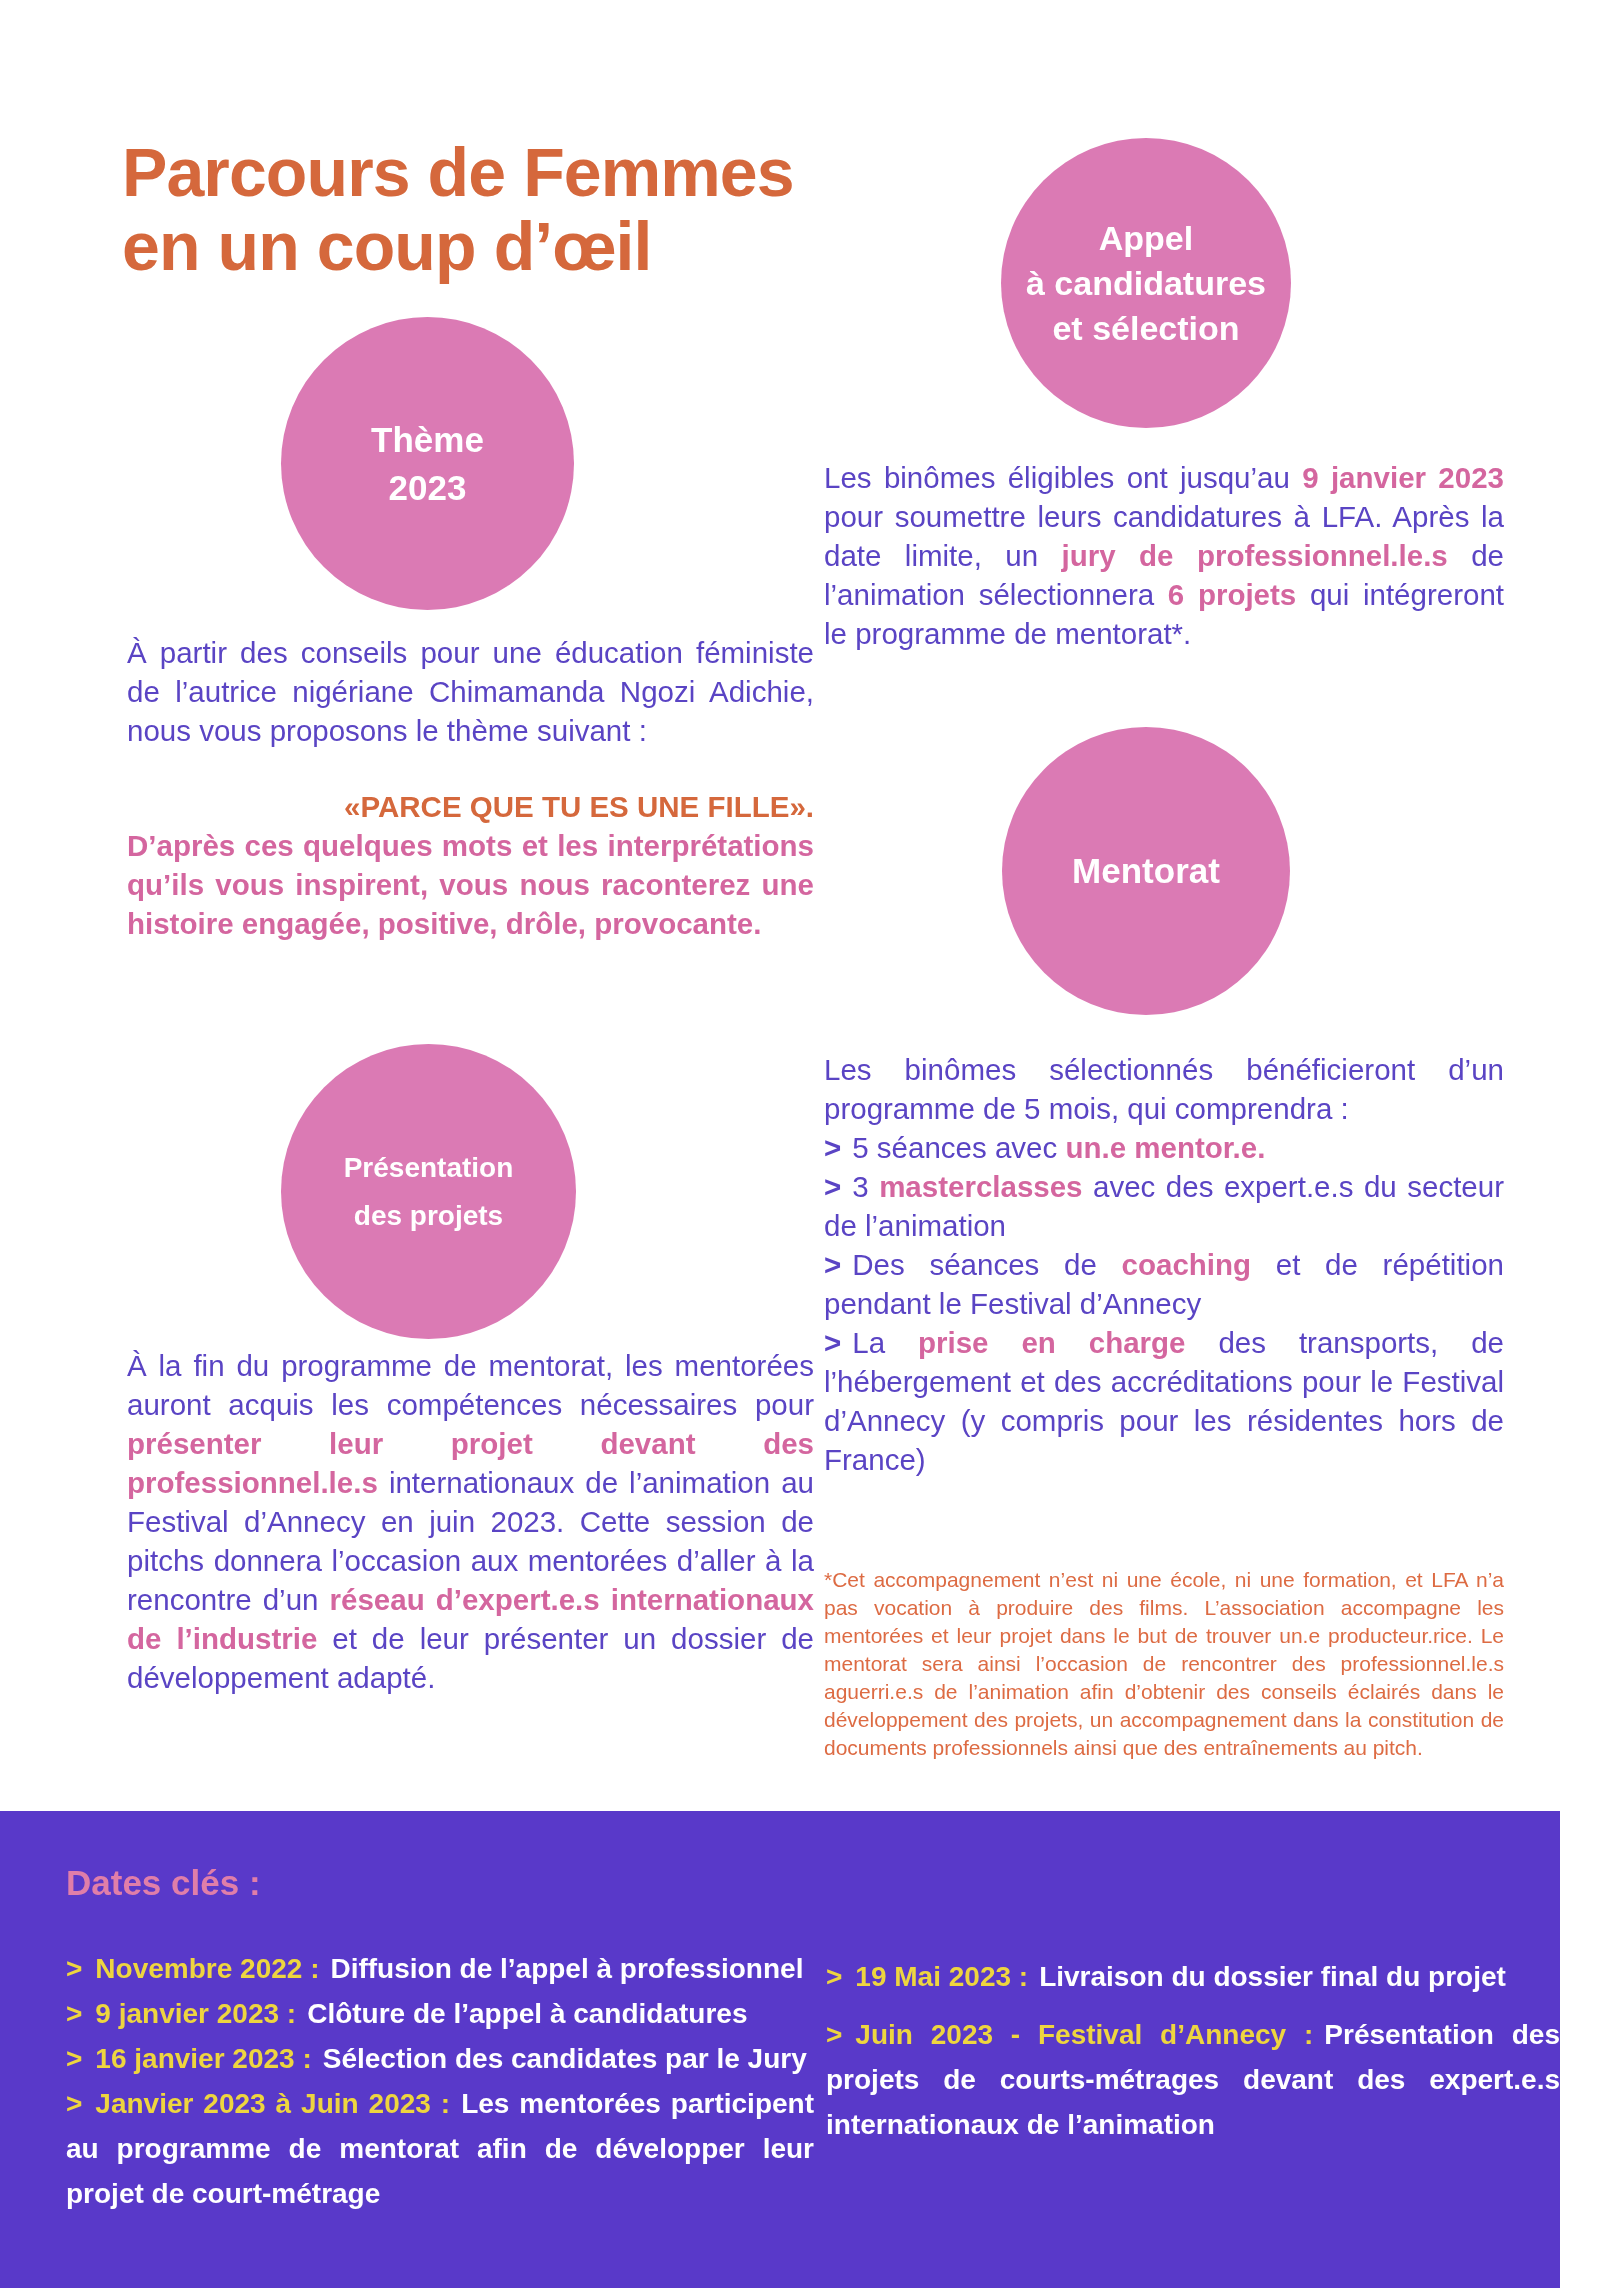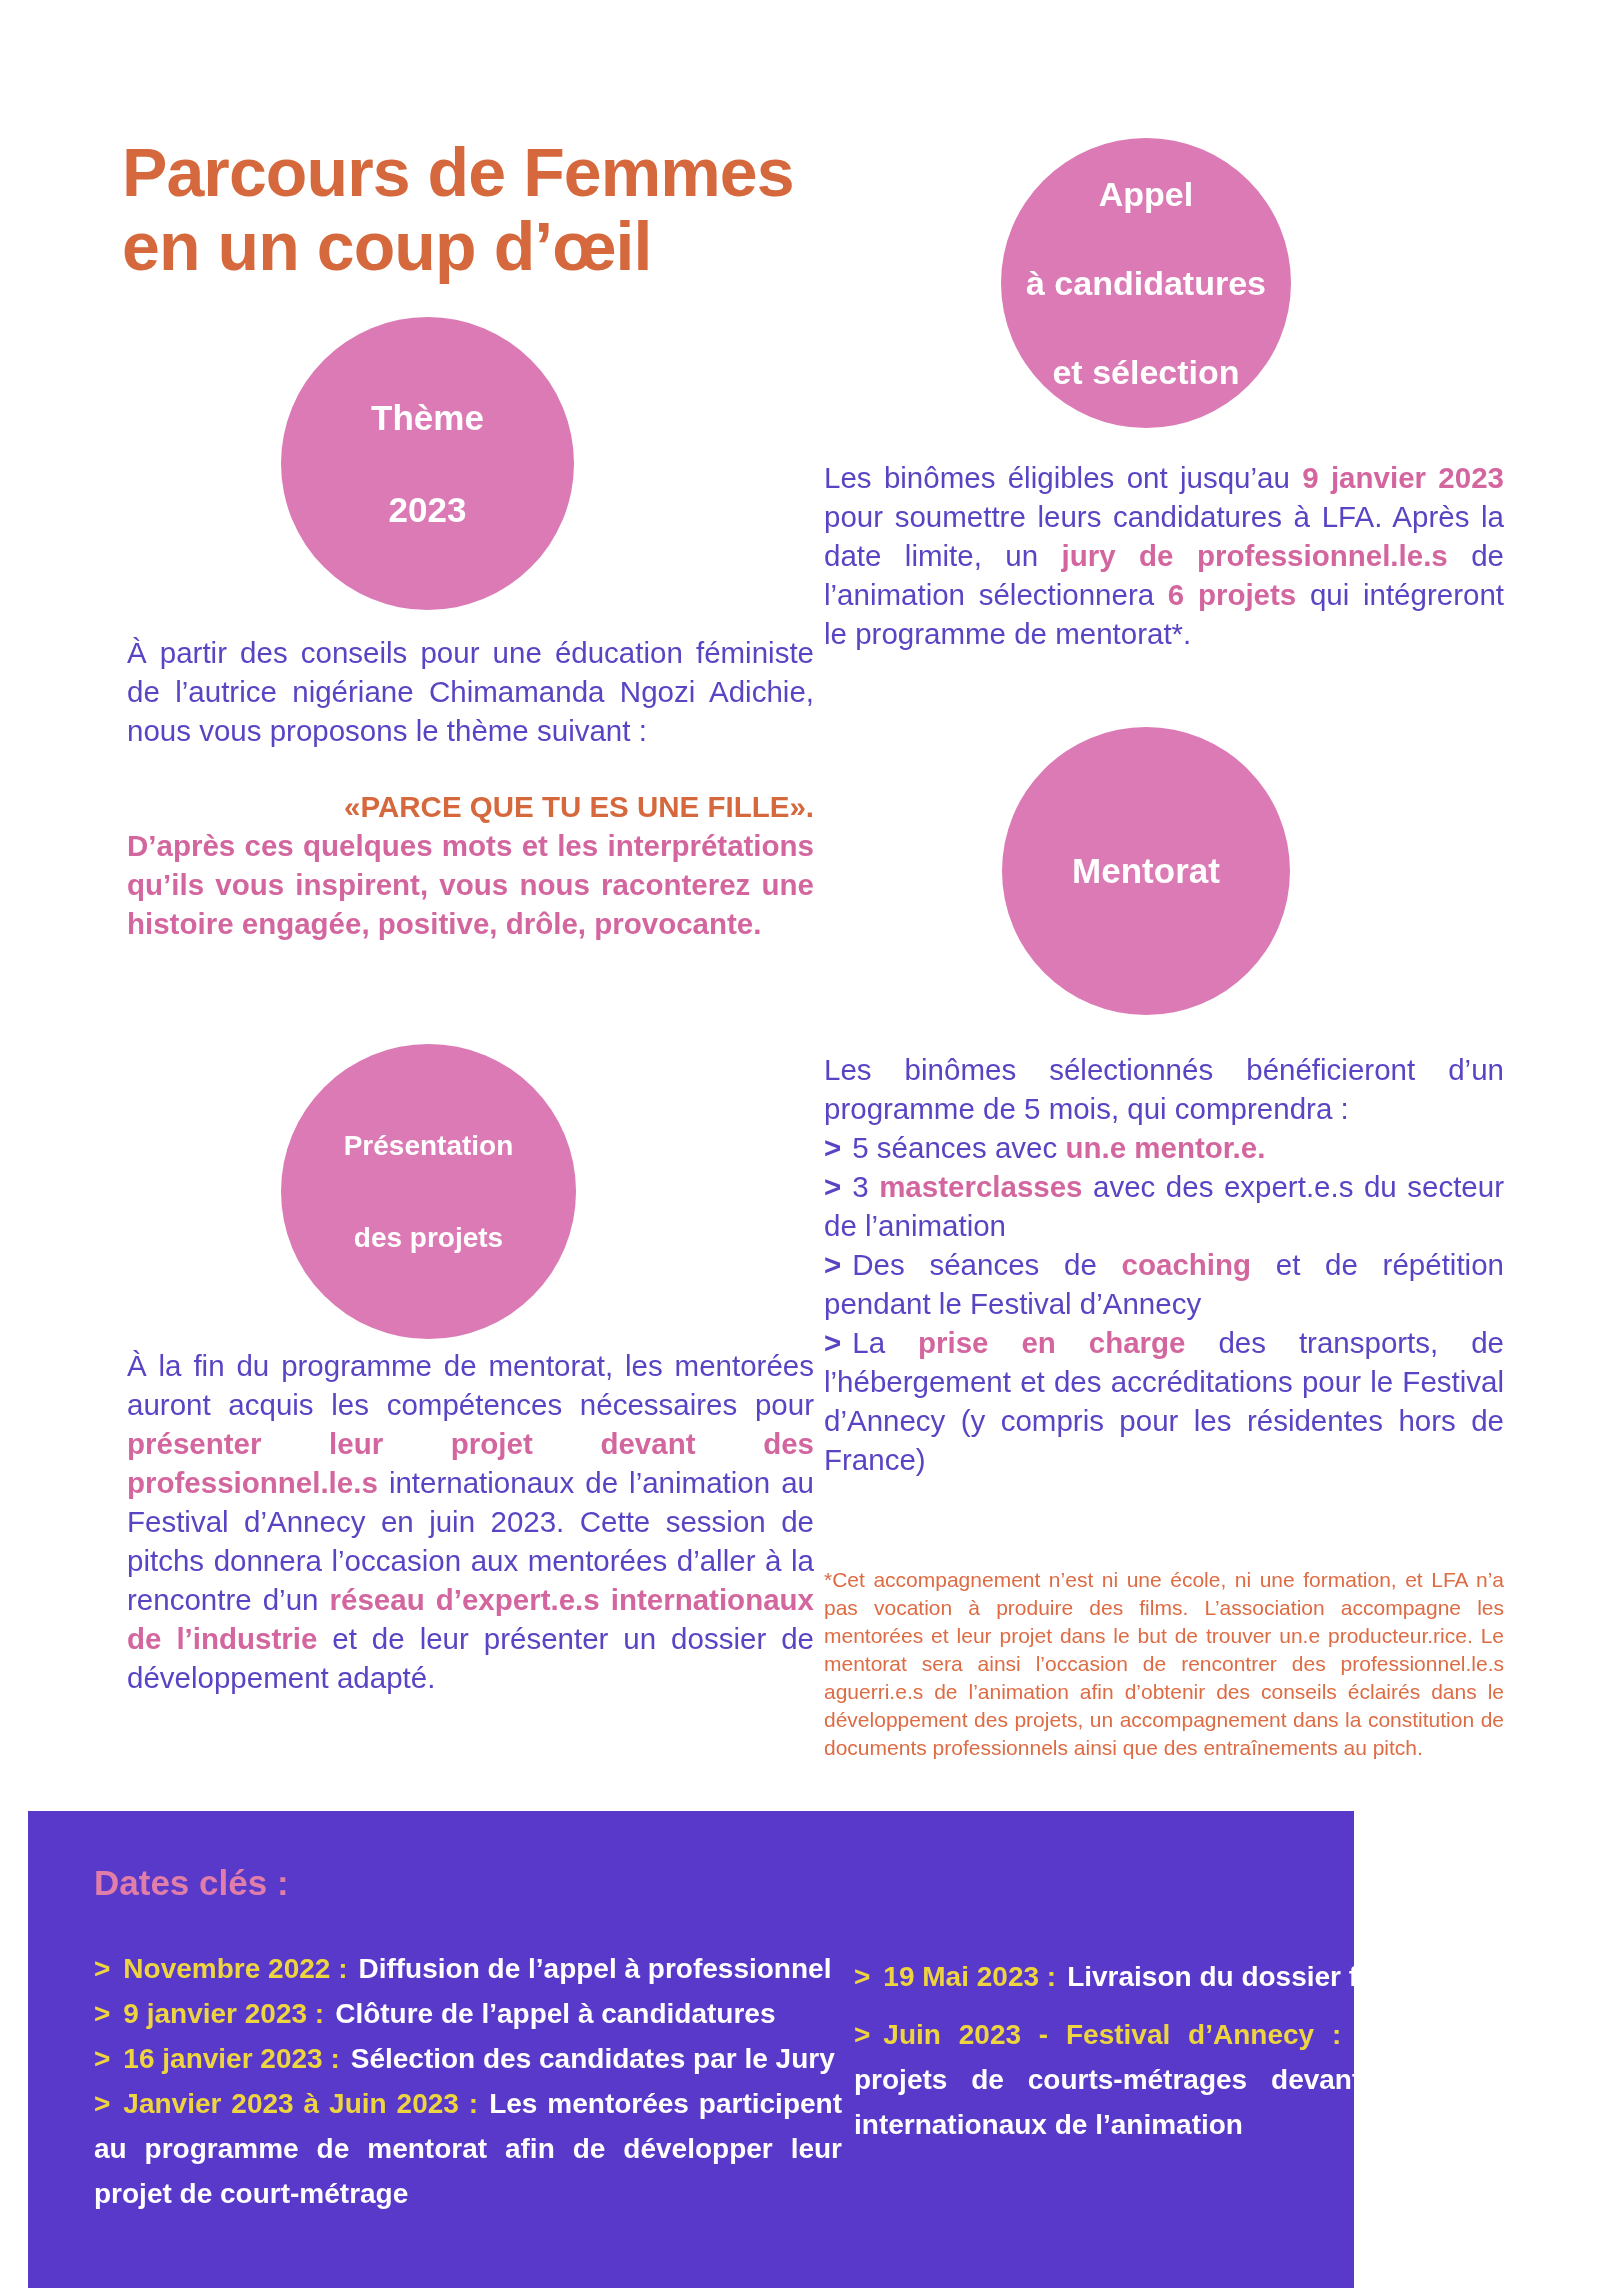--- a/index.html
+++ b/index.html
@@ -21,21 +21,21 @@
   .title{
     position:absolute;left:122px;top:135px;margin:0;
     font-size:68px;line-height:74px;font-weight:bold;letter-spacing:-0.9px;
     color:var(--orange);
   }
   .title span{display:block;}
   
   .circle{
     position:absolute;border-radius:50%;background:var(--pink-circle);
     color:#ffffff;font-weight:bold;text-align:center;
-    display:flex;flex-direction:column;align-items:center;justify-content:center;gap:44px;
+    display:flex;flex-direction:column;align-items:center;justify-content:center;
   }
   .circle span{display:block;}
   .circle-appel{left:1001px;top:138px;width:290px;height:290px;font-size:34px;line-height:45px;}
   .circle-theme{left:281px;top:317px;width:293px;height:293px;font-size:35px;line-height:48px;}
   .circle-mentorat{left:1002px;top:727px;width:288px;height:288px;font-size:35px;}
   .circle-presentation{left:281px;top:1044px;width:295px;height:295px;font-size:28px;line-height:48px;}
   
   .copy{
     position:absolute;color:var(--purple-text);
     font-size:29.5px;line-height:39px;text-align:justify;
@@ -49,23 +49,22 @@
   .quote{color:var(--orange);font-weight:bold;text-align:right;}
   .theme-pink{color:var(--pink-strong);font-weight:bold;}
   .seg-pink{color:var(--pink-strong);font-weight:bold;}
   .b-arrow{font-weight:bold;margin-right:11px;}
   #footnote{
     left:824px;top:1566px;width:680px;
     color:var(--orange-note);font-size:21px;line-height:28px;
   }
   
   .footer{
-    position:absolute;left:0;top:1811px;width:1326px;height:478px;
+    position:absolute;left:0;top:1811px;width:1560px;height:478px;
     background:var(--footer-bg);
-    margin-left:28px;
   }
   .footer-heading{
     position:absolute;left:66px;top:52px;margin:0;
     font-size:35px;font-weight:bold;color:var(--footer-pink);
   }
   .f-col{position:absolute;color:#ffffff;font-weight:bold;font-size:28px;line-height:45px;}
   .f-col-left{left:66px;top:135px;width:748px;}
   .f-col-right{left:826px;top:143px;width:734px;}
   .f-item{margin:0;text-align:justify;}
   .f-col-right .f-item{margin-bottom:13px;}

